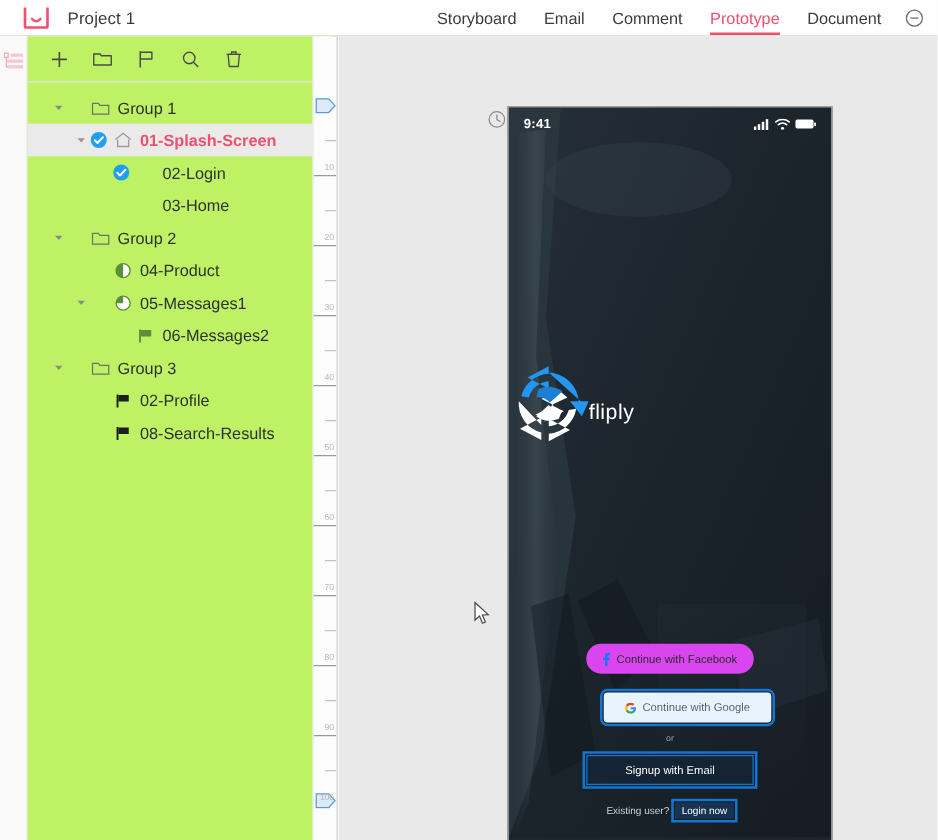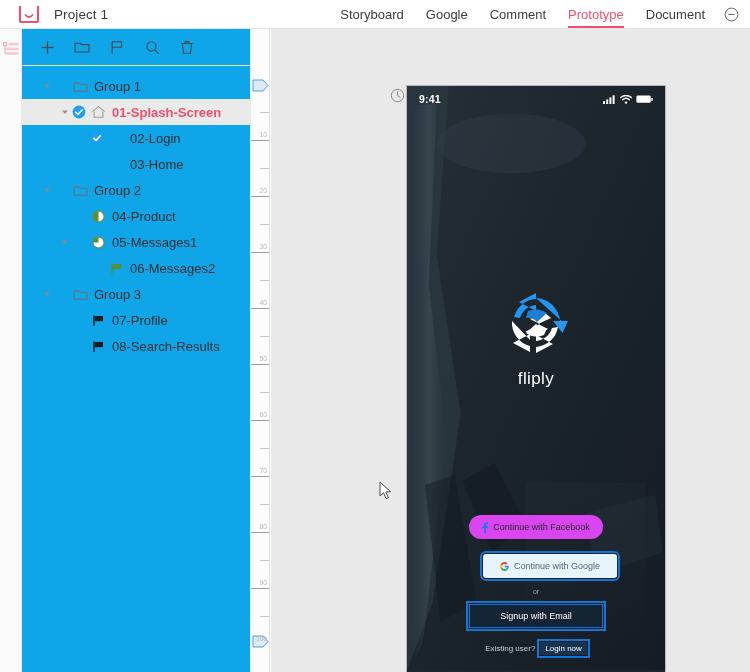--- a/index.html
+++ b/index.html
@@ -42,21 +42,21 @@
     background: #fafafa; border-right: 1px solid #e8e8e8;
   }
   .rail-icon {
     margin-top: 12px; margin-left: 3px; width: 16px; height: 16px;
     display: block; cursor: pointer;
   }
 
   
   .sidebar {
     position: absolute; left: 22px; top: 29px; width: 248px; height: 643px;
-    background: #0ea5e9; border-right: 4px solid #a16207;
+    background: #bef264; border-right: 4px solid #a16207;
   }
   .sb-toolbar {
     height: 37px; border-bottom: 1px solid #e4e4e4;
     display: flex; align-items: center; padding-left: 16px; gap: 17px;
   }
   .tb-btn {
     width: 18px; height: 18px; display: flex; align-items: center;
     justify-content: center; cursor: pointer;
   }
 
@@ -119,21 +119,21 @@
 
   .statusbar {
     position: absolute; left: 0; top: 0; width: 100%; height: 26px;
     display: flex; align-items: center; padding: 0 12px; z-index: 3;
   }
   .status-time { font-size: 10.5px; color: #ffffff; font-weight: bold; letter-spacing: .2px; }
   .status-right { margin-left: auto; display: flex; align-items: center; gap: 4px; }
 
   .logo-wrap {
     position: absolute; left: 0; right: 0; top: 205px;
-    display: flex; flex-direction: column; align-items: center; z-index: 3;
+    display: flex; flex-direction: row; align-items: center; z-index: 3;
   }
   .logo-mark { width: 64px; height: 64px; }
   .logo-text {
     margin-top: 14px; font-size: 17px; color: #ffffff; letter-spacing: .4px;
   }
 
   .cta-block {
     position: absolute; left: 0; right: 0; bottom: 18px; z-index: 3;
     display: flex; flex-direction: column; align-items: center;
   }
@@ -172,21 +172,21 @@
 <div id="app">
 
   <div class="topbar">
     <svg class="brand-logo" viewBox="0 0 22 20">
       <path d="M2 2 L2 17 Q2 18 3 18 L19 18 Q20 18 20 17 L20 2" fill="none" stroke="#f0506e" stroke-width="2.1"></path>
       <path d="M7.5 11 Q11 15 14.5 11" fill="none" stroke="#f0506e" stroke-width="1.8" stroke-linecap="round"></path>
     </svg>
     <div class="project-name">Project 1</div>
     <div class="nav">
       <div class="nav-item">Storyboard</div>
-      <div class="nav-item">Google</div>
+      <div class="nav-item">Email</div>
       <div class="nav-item">Comment</div>
       <div class="nav-item active">Prototype</div>
       <div class="nav-item">Document</div>
       <div class="collapse-btn">
         <svg width="15" height="15" viewBox="0 0 15 15">
           <circle cx="7.5" cy="7.5" r="6.4" fill="none" stroke="#6b6b6b" stroke-width="1"></circle>
           <line x1="4.3" y1="7.5" x2="10.7" y2="7.5" stroke="#6b6b6b" stroke-width="1"></line>
         </svg>
       </div>
     </div>
@@ -366,21 +366,21 @@
 
       <div class="tree-row ind-1">
         <span class="twisty empty"></span>
         <span class="tree-check empty"></span>
         <span class="tree-icon">
           <svg width="13" height="13" viewBox="0 0 13 13">
             <line x1="2" y1="1.5" x2="2" y2="12" stroke="#1d1d1d" stroke-width="1.5"></line>
             <path d="M2.7 2 L11 2 L11 7.2 L2.7 7.2 Z" fill="#1d1d1d"></path>
           </svg>
         </span>
-        <span class="tree-label">07-Profile</span>
+        <span class="tree-label">02-Profile</span>
       </div>
 
       <div class="tree-row ind-1">
         <span class="twisty empty"></span>
         <span class="tree-check empty"></span>
         <span class="tree-icon">
           <svg width="13" height="13" viewBox="0 0 13 13">
             <line x1="2" y1="1.5" x2="2" y2="12" stroke="#1d1d1d" stroke-width="1.5"></line>
             <path d="M2.7 2 L11 2 L11 7.2 L2.7 7.2 Z" fill="#1d1d1d"></path>
           </svg>

